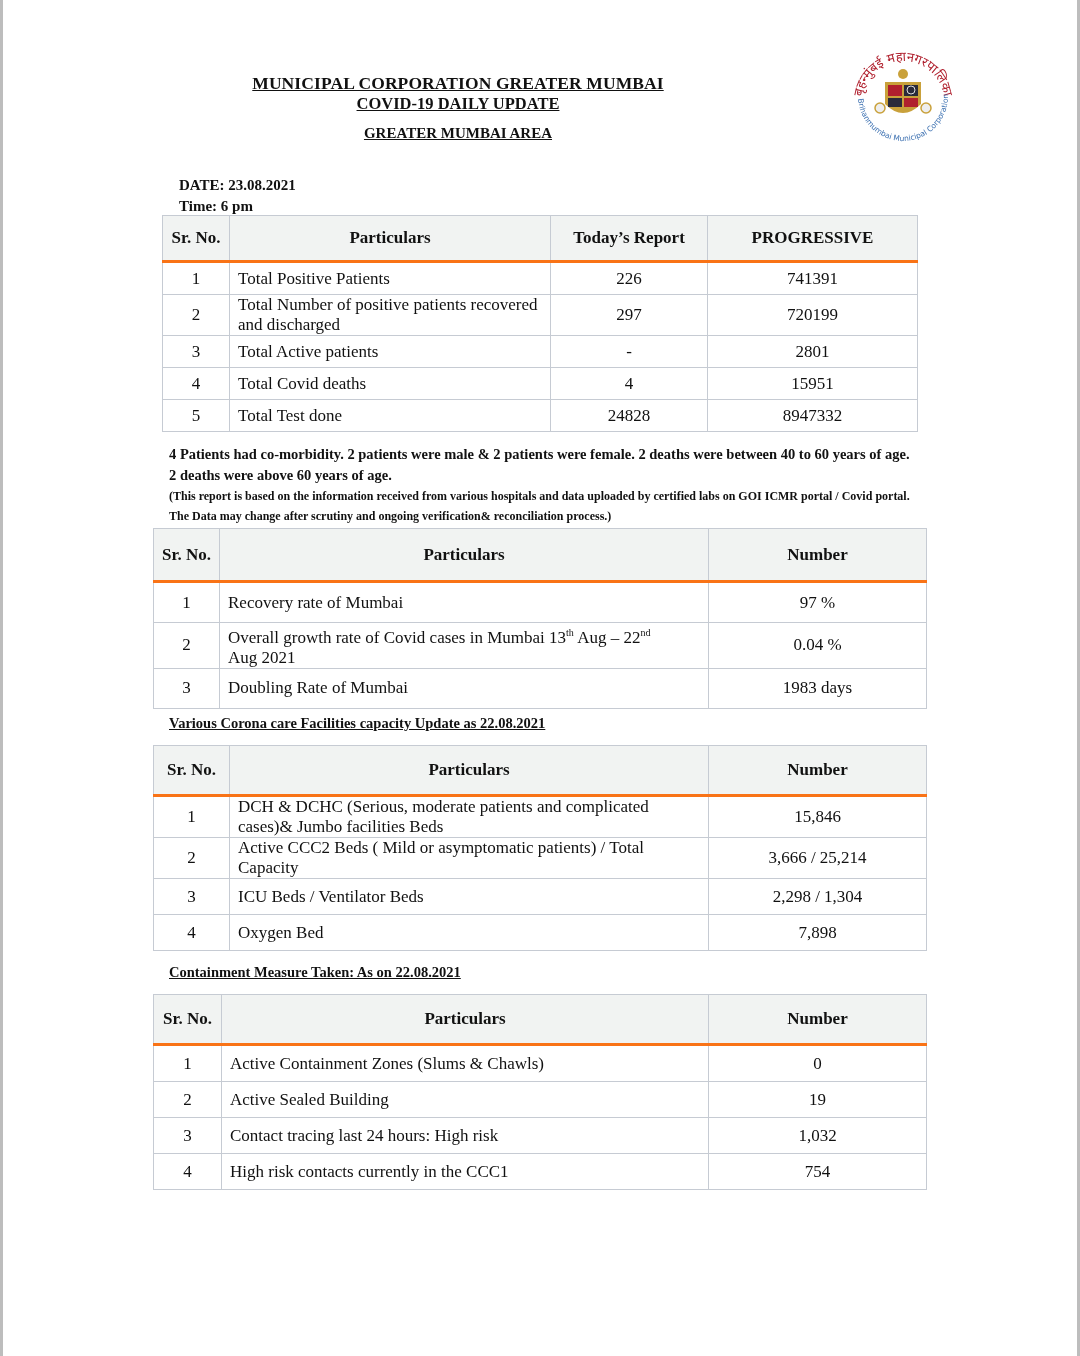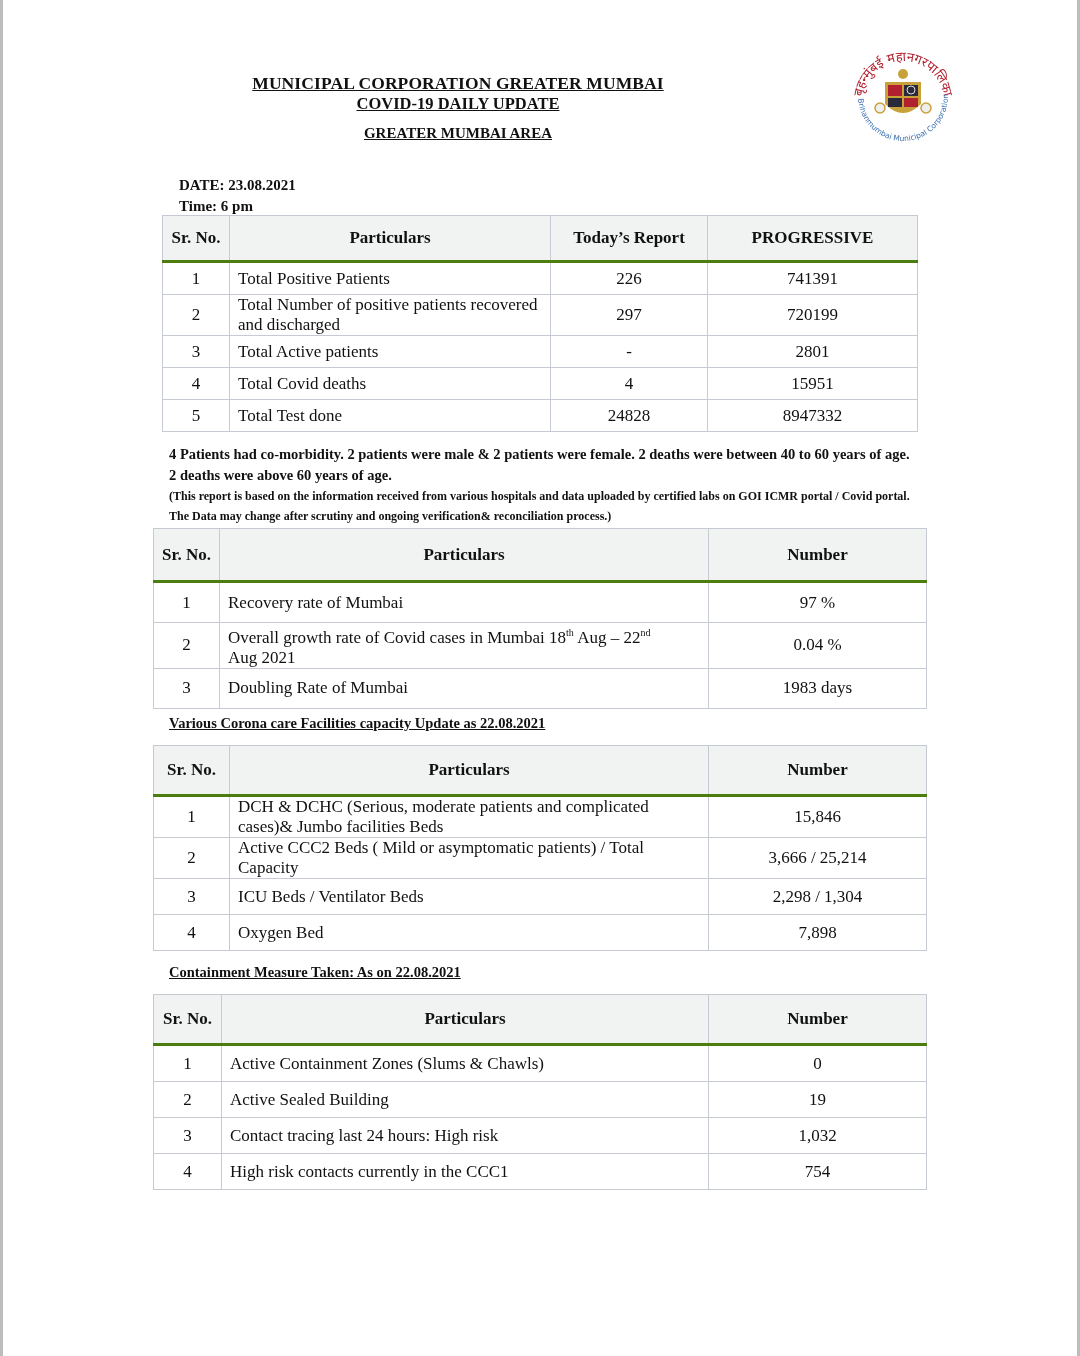--- a/index.html
+++ b/index.html
@@ -18,21 +18,21 @@
     .h2 { font-weight: bold; font-size: 13.5px; line-height: 18px; }
     .h3 { font-weight: bold; font-size: 16.5px; text-decoration: underline; line-height: 20px; }
     .h4 { font-weight: bold; font-size: 15px; text-decoration: underline; margin-top: 9px; line-height: 20px; }
 
     .logo { position: absolute; left: 848px; top: 44px; width: 110px; height: 110px; }
 
     .datetime { position: absolute; left: 171px; top: 175px; font-weight: bold; font-size: 15px; line-height: 21px; margin-left: 8px; }
 
     table { border-collapse: collapse; position: absolute; table-layout: fixed; }
     td, th { border: 1.5px solid #c6cbd3; font-size: 17px; padding: 0 8px; }
-    th { background: #f1f3f2; font-weight: bold; text-align: center; line-height: 20px; border-bottom: 3px solid #4d7c0f; margin-top: 14px; }
+    th { background: #f1f3f2; font-weight: bold; text-align: center; line-height: 20px; border-bottom: 3px solid #f97316; margin-top: 14px; }
     td.c { text-align: center; }
     td.l { text-align: left; line-height: 20px; }
 
     #t1 { left: 162px; top: 215px; width: 755px; }
     #t1 th { height: 44px; }
     #t1 td { height: 31px; }
     #t1 tr.tall td { height: 40px; }
 
     .note { position: absolute; left: 169px; width: 745px; font-weight: bold; font-size: 14.5px; line-height: 21px; }
     .note.n1 { top: 444px; }
@@ -156,21 +156,21 @@
     <th>Particulars</th>
     <th>Number</th>
   </tr>
   <tr>
     <td class="c">1</td>
     <td class="l">Recovery rate of Mumbai</td>
     <td class="c">97  %</td>
   </tr>
   <tr>
     <td class="c">2</td>
-    <td class="l"><span>Overall growth rate of  Covid cases in Mumbai 18</span><sup>th</sup><span>  Aug  –  22</span><sup>nd</sup><br><span> Aug  2021</span></td>
+    <td class="l"><span>Overall growth rate of  Covid cases in Mumbai 13</span><sup>th</sup><span>  Aug  –  22</span><sup>nd</sup><br><span> Aug  2021</span></td>
     <td class="c">0.04 %</td>
   </tr>
   <tr>
     <td class="c">3</td>
     <td class="l">Doubling Rate of Mumbai</td>
     <td class="c">1983 days</td>
   </tr>
 </tbody>
   </table>
 

